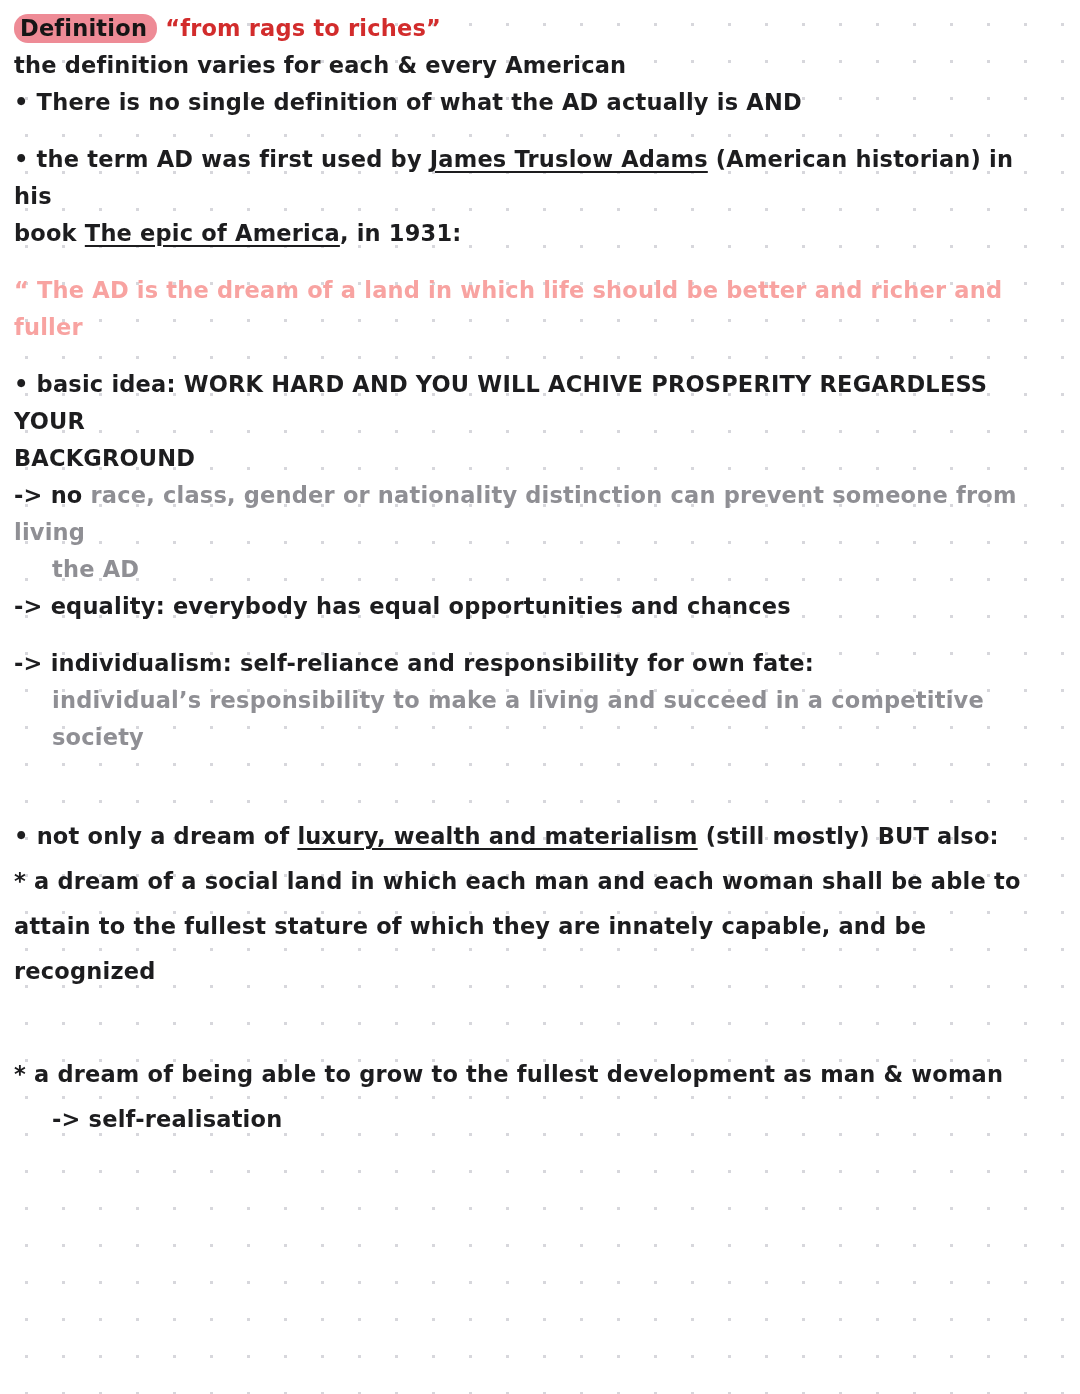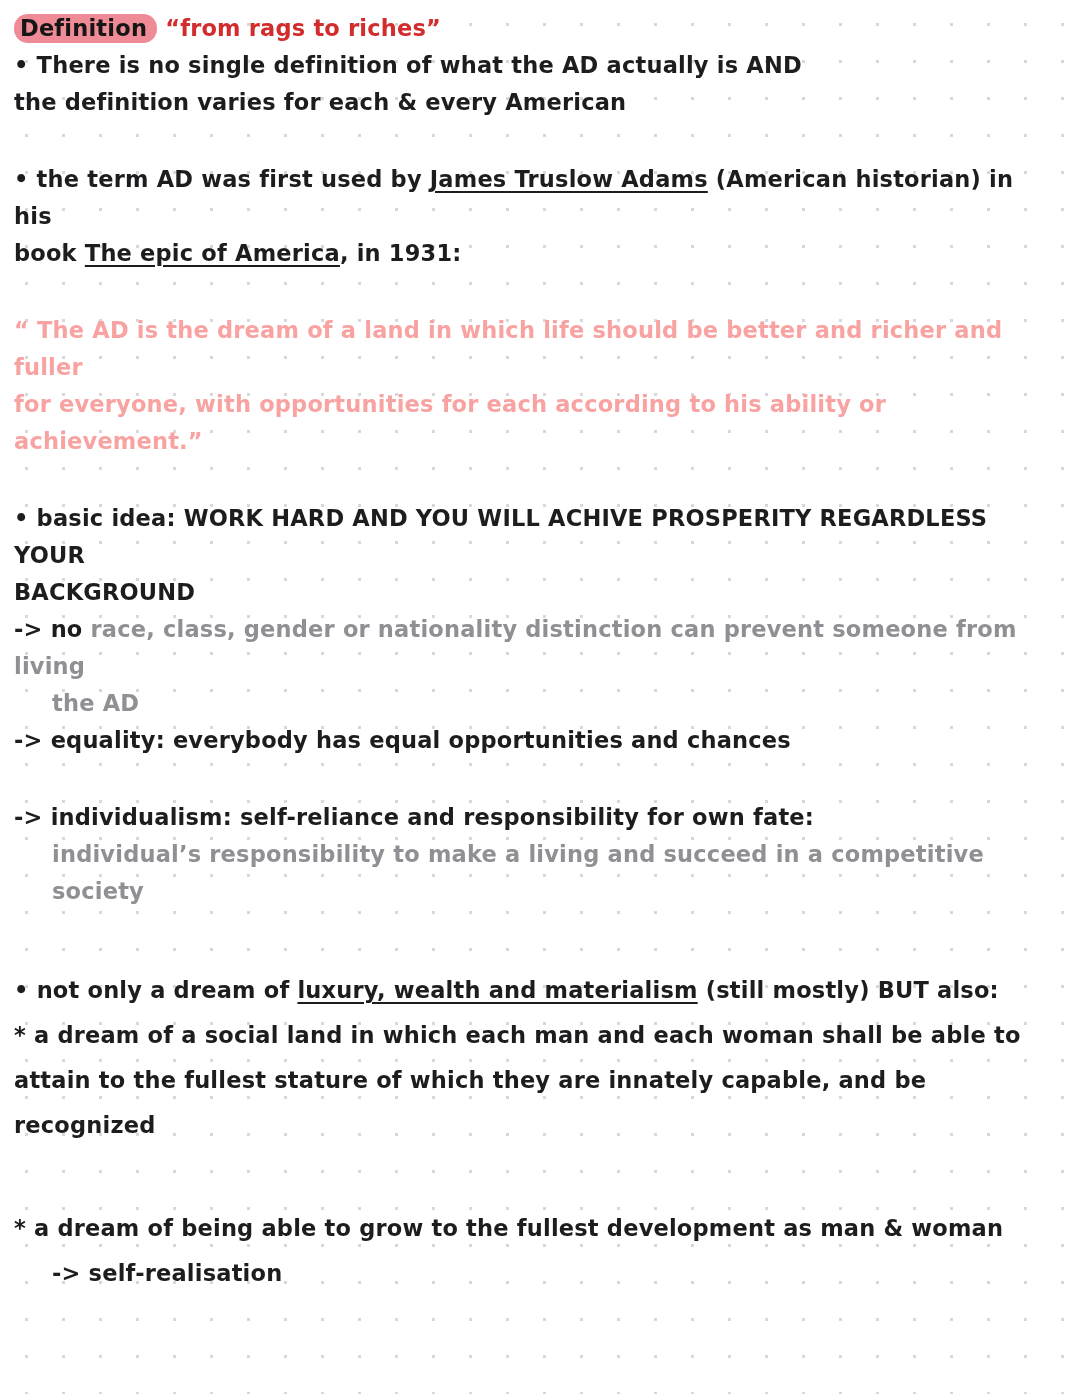--- a/index.html
+++ b/index.html
@@ -10,50 +10,49 @@
     background-size:37px 37px;
     background-position:8px 6px;
     font-family:"DejaVu Sans","Liberation Sans",sans-serif;
     color:#1d1d1f;
     overflow:hidden;
   }
   .page{padding:10px 24px 0 14px;box-sizing:border-box;width:1080px;height:1302px;position:relative;}
   .section{margin-top:33px;}
   .section:first-child{margin-top:0;}
   .section.gap-xl{margin-top:58px;}
-  .section.gap-l{margin-top:40px;}
+  .section.gap-l{margin-top:20px;}
   .line{margin:0;font-size:22.5px;line-height:37px;font-weight:600;letter-spacing:.2px;white-space:nowrap;}
   .loose .line{line-height:45px;}
   .i1{padding-left:38px;}
   .seg{white-space:pre-wrap;}
   .bold{font-weight:800;}
   .ul{text-decoration:underline;text-decoration-thickness:2px;text-underline-offset:4px;}
   .gray{color:#8f8f94;}
   .pink{color:#f8a3a1;font-weight:700;}
   .red{color:#d22c2c;}
   .hl{background:#ee8b96;border-radius:14px;padding:1px 10px 2px 6px;color:#151515;font-weight:800;}
 </style>
 </head>
 <body>
 
 <div class="page">
 
   <div>
       <div class="section ">
         <p class="line "><span class="seg hl">Definition</span><span class="seg "> </span><span class="seg red bold">“from rags to riches”</span></p>
+        <p class="line "><span class="seg ">the definition varies for each &amp; every American</span></p>
         <p class="line "><span class="seg ">• There is no single definition of what the AD actually is AND</span></p>
-        <p class="line "><span class="seg ">the definition varies for each &amp; every American</span></p>
       </div>
       <div class="section gap-l">
         <p class="line "><span class="seg ">• the term AD was first used by </span><span class="seg ul">James Truslow Adams</span><span class="seg "> (American historian) in his</span></p>
         <p class="line "><span class="seg ">book </span><span class="seg ul">The epic of America</span><span class="seg ">, in 1931:</span></p>
       </div>
       <div class="section gap-l">
         <p class="line "><span class="seg pink">“ The AD is the dream of a land in which life should be better and richer and fuller</span></p>
-        <p class="line "><span class="seg pink">for everyone, with opportunities for each according to his ability or achievement.”</span></p>
       </div>
       <div class="section gap-l">
         <p class="line "><span class="seg ">• basic idea: WORK HARD AND YOU WILL ACHIVE PROSPERITY REGARDLESS YOUR</span></p>
         <p class="line "><span class="seg ">BACKGROUND</span></p>
         <p class="line "><span class="seg ">-&gt; </span><span class="seg bold">no</span><span class="seg gray"> race, class, gender or nationality distinction can prevent someone from living</span></p>
         <p class="line i1"><span class="seg gray">the AD</span></p>
         <p class="line "><span class="seg ">-&gt; </span><span class="seg bold">equality:</span><span class="seg "> everybody has equal opportunities and chances</span></p>
       </div>
       <div class="section gap-l">
         <p class="line "><span class="seg ">-&gt; </span><span class="seg bold">individualism:</span><span class="seg "> self-reliance and responsibility for own fate:</span></p>

